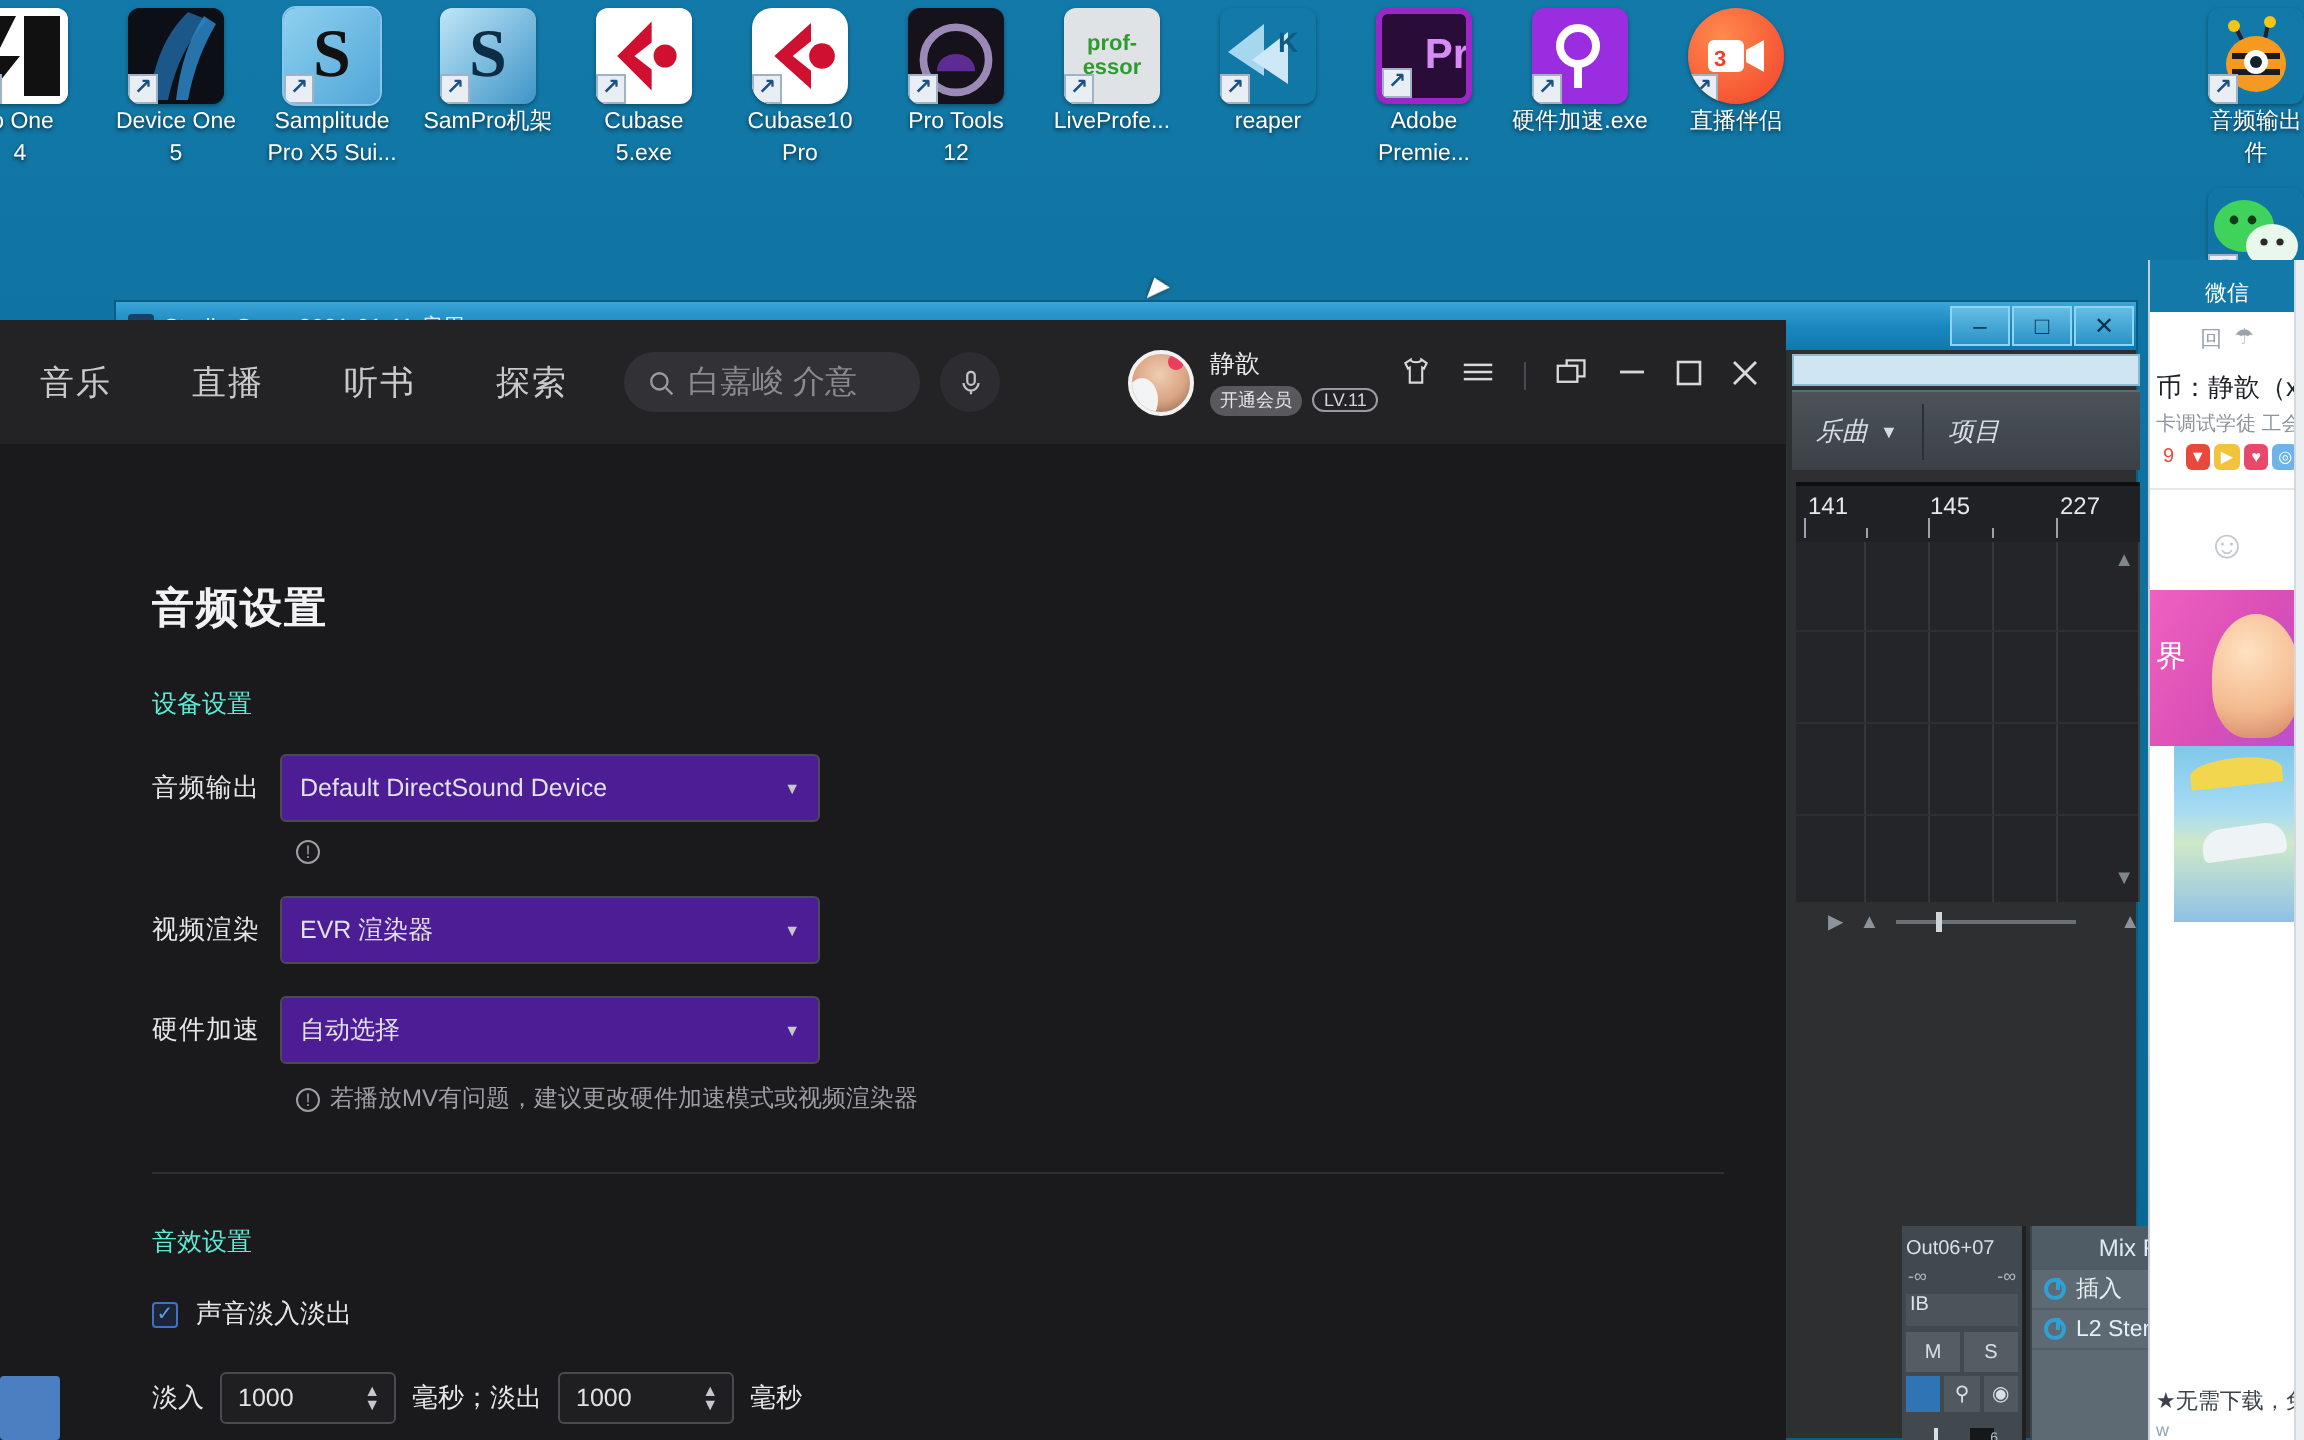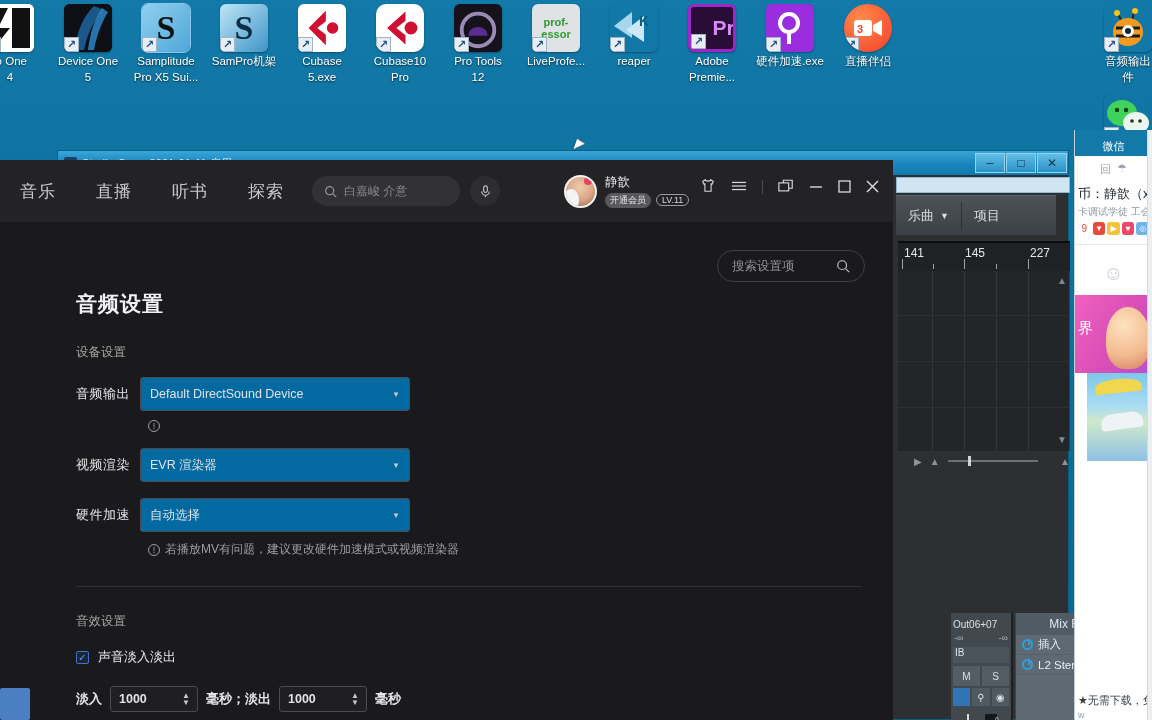--- a/index.html
+++ b/index.html
@@ -64,23 +64,24 @@
   .daw-wbtns div {
     width: 30px; height: 20px; margin-right: 1px;
     background: linear-gradient(180deg,#63bde6,#2a92c6);
     border: 1px solid #8fd4f0;
     color: #04334c; font-size: 12px; display:flex;align-items:center;justify-content:center;
   }
   .daw-body { position: absolute; left: 0; right: 0; top: 24px; bottom: 0; background:#2d2f31; }
 
   .daw-sub { position:absolute; left: 838px; top: 26px; width: 174px; height: 16px; background:#cfe6f2; border:1px solid #8fb9cf;}
   .daw-tabs {
-    position: absolute; left: 838px; top: 44px; width: 160px; height: 40px;
+    position: absolute; left: 838px; top: 44px; width: 174px; height: 40px;
     background: linear-gradient(180deg,#4c5358,#3b4146); display:flex; align-items:center;
     border-top:1px solid #5e686e;
+    font-style:italic;
   }
   .daw-tab { font-size: 13px; color:#d6dde1; padding: 0 12px; display:flex; align-items:center; gap:6px;}
   .daw-tab .cv { font-size: 9px; }
   .daw-sep { width:1px; height:28px; background:#2c3135; }
 
   .ruler {
     position:absolute; left: 840px; top: 90px; width: 172px; height: 30px;
     background:#1f2124; border-top:2px solid #0c0d0f; color:#e4e8ea;
   }
   .ruler span { position:absolute; top:3px; font-size:12px; }
@@ -172,21 +173,21 @@
   }
   .kw-header {
     height:62px; background:#232326; display:flex; align-items:center; padding-left:20px; position:relative;
   }
   .kw-nav { display:flex; gap:40px; align-items:center; }
   .kw-nav .tab { font-size:17px; color:#c9c9cc; letter-spacing:1px; cursor:pointer;}
   .kw-search {
     margin-left:28px; width:148px; height:30px; border-radius:15px; background:#323236;
     display:flex; align-items:center; gap:7px; padding:0 12px;
   }
-  .kw-search .ph { font-size:12px; color:#8a8a8f; }
+  .kw-search .ph { font-size:16px; color:#8a8a8f; }
   .mic-btn {
     margin-left:10px; width:30px; height:30px; border-radius:50%; background:#2d2d31;
     display:flex; align-items:center; justify-content:center; color:#c3c3c7; font-size:14px;
   }
   .kw-user { margin-left:64px; display:flex; align-items:center; gap:8px;}
   .kw-avatar {
     width:33px; height:33px; border-radius:50%;
     background:radial-gradient(circle at 48% 36%, #f0cdb0 0%, #d9a484 55%, #8a5f48 100%);
     border:2px solid #f2f2f2; position:relative; overflow:hidden;
   }
@@ -201,41 +202,41 @@
   .kw-vsep { width:1px; height:14px; background:#4a4a50; }
 
   .settings-search {
     position:absolute; right:28px; top:90px; width:148px; height:32px; border-radius:16px;
     border:1px solid #3e3e44; display:flex; align-items:center; padding:0 14px; gap:6px;
   }
   .settings-search .ph { font-size:12.5px; color:#8f8f95; flex:1;}
 
   .kw-body { padding:0 0 0 76px; position:relative; }
   .page-title { font-size:21px; font-weight:bold; color:#f2f2f4; margin-top:68px; letter-spacing:1px;}
-  .group-label { font-size:12.5px; color:#a3a3a3; margin-top:26px;}
+  .group-label { font-size:12.5px; color:#5eead4; margin-top:26px;}
   .frow { display:flex; align-items:center; margin-top:16px; }
   .flabel { font-size:13px; color:#e6e6e8; width:64px; letter-spacing:.5px;}
   .fselect {
-    width:270px; height:28px; border:1px solid #4a4a50; border-radius:3px; background:#0369a1;
+    width:270px; height:28px; border:1px solid #4a4a50; border-radius:3px; background:#4c1d95;
     display:flex; align-items:center; padding:16px 9px; font-size:12.5px; color:#e2e2e5; position:relative;
   }
   .fselect .cv { position:absolute; right:9px; font-size:8px; color:#c8c8cc;}
   .hint { display:flex; align-items:center; gap:5px; margin:9px 0 0 72px; font-size:12px; color:#9d9da3;}
   .hint .wi {
     width:12px;height:12px;border-radius:50%;border:1px solid #9d9da3;font-size:9px;
     display:flex;align-items:center;justify-content:center;color:#9d9da3;
   }
   .divider-line { width:786px; height:1px; background:#2e2e33; margin-top:28px;}
   .chk-row { display:flex; align-items:center; gap:9px; margin-top:18px;}
   .chkbox {
     width:13px;height:13px;border:1px solid #3f72c4;border-radius:2px;background:#1c2536;
     display:flex;align-items:center;justify-content:center;color:#5b9bf0;font-size:10px;
   }
   .chk-label { font-size:13px; color:#e6e6e8;}
-  .fade-row { display:flex; align-items:center; gap:8px; margin-top:20px; font-size:13px; color:#e6e6e8;font-weight:bold;}
+  .fade-row { display:flex; align-items:center; gap:8px; margin-top:20px; font-size:13px; color:#e6e6e8;}
   .spin {
     width:88px; height:26px; border:1px solid #4a4a50; border-radius:3px; background:#1f1f22;
     display:flex; align-items:center; padding:0 8px; font-size:12.5px; color:#e2e2e5; position:relative;
   }
   .spin .arrows { position:absolute; right:7px; display:flex; flex-direction:column; line-height:7px;
       font-size:8px; color:#c8c8cc;}
   .tip { font-size:12px; color:#8f8f95; margin-top:20px;}
 
   .blue-tile { position:absolute; left:0; top:528px; width:30px; height:32px; background:#4a7fc1; border-radius:2px;}
 
@@ -618,27 +619,20 @@
         </span>
         <span class="ic">
           <svg width="13" height="13" viewBox="0 0 13 13">
               <line x1="1" y1="1" x2="12" y2="12" stroke="#d9d9dc" stroke-width="1.4"></line>
               <line x1="12" y1="1" x2="1" y2="12" stroke="#d9d9dc" stroke-width="1.4"></line>
             </svg>
         </span>
       </div>
     </div>
 
-    <div class="settings-search">
-      <span class="ph">搜索设置项</span>
-      <svg width="14" height="14" viewBox="0 0 16 16">
-        <circle cx="7" cy="7" r="5" fill="none" stroke="#c9c9cd" stroke-width="1.3"></circle>
-        <line x1="11" y1="11" x2="15" y2="15" stroke="#c9c9cd" stroke-width="1.3"></line>
-      </svg>
-    </div>
 
     <div class="kw-body">
       <div class="page-title">音频设置</div>
 
       <div class="group-label">设备设置</div>
 
       <div class="frow">
         <div class="flabel">音频输出</div>
         <div class="fselect">
           <span>Default DirectSound Device</span>

